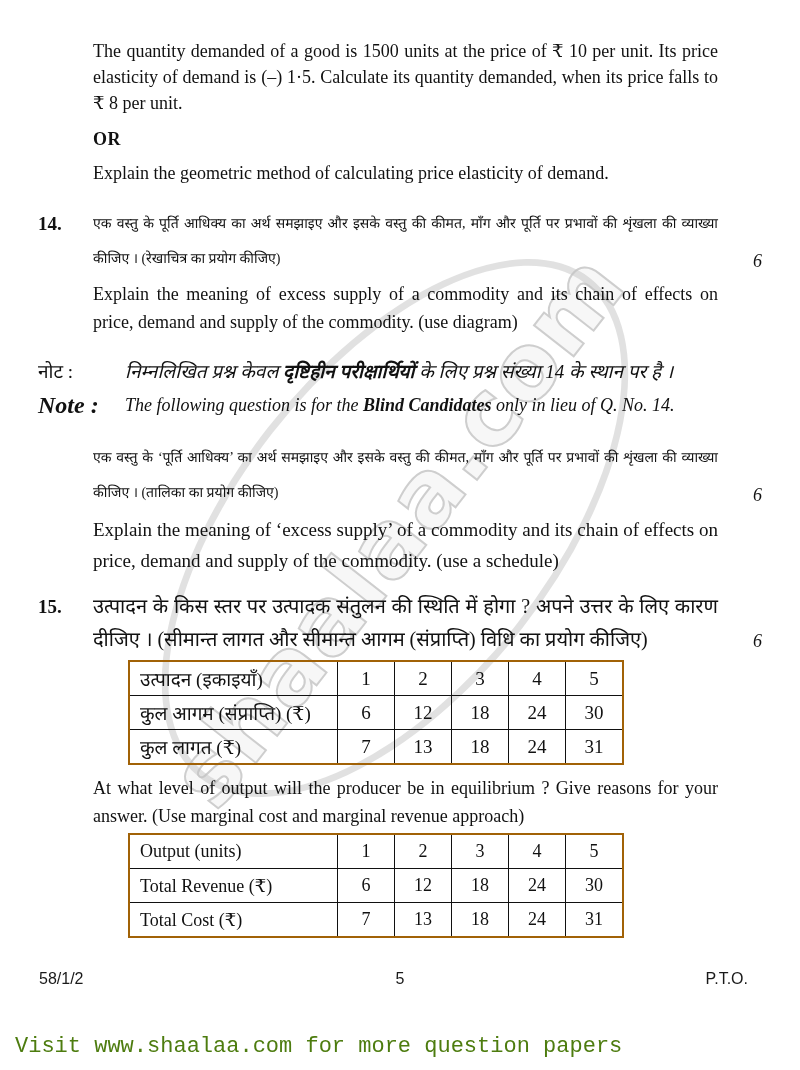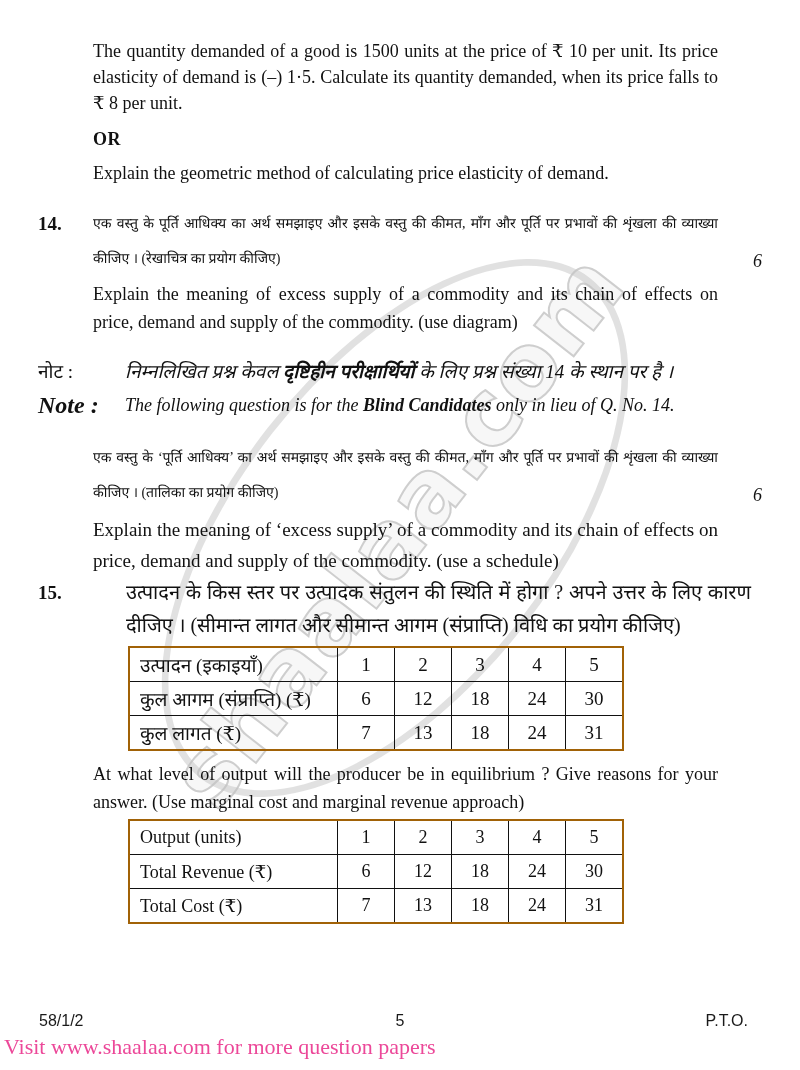--- a/index.html
+++ b/index.html
@@ -45,41 +45,41 @@
   .q15-hindi{font-size:20px;line-height:33px;}
   .q15-num{line-height:33px;}
   
   .qtable{margin-left:128px;border-collapse:collapse;border:2px solid #a16207;table-layout:fixed;}
   .qtable td{border:1.5px solid #111;height:33px;padding:0;font-size:18px;text-align:center;vertical-align:middle;}
   .qtable td.lbl{width:197px;text-align:left;padding-left:10px;}
   .qtable td.num{width:56px;}
   .hi-table td{font-size:19px;}
   
   .footer-row{
-    position:absolute;z-index:3;left:0;top:1012px;width:800px;height:20px;
+    position:absolute;z-index:3;left:0;top:970px;width:800px;height:20px;
     font-family:"Liberation Sans","DejaVu Sans",sans-serif;font-size:16px;color:#1a1a1a;
   }
   .f-code{position:absolute;left:39px;top:0;}
   .f-page{position:absolute;left:0;width:800px;text-align:center;top:0;}
   .f-pto{position:absolute;right:52px;top:0;}
   .visit-banner{
-    position:absolute;z-index:3;left:4px;top:1034px;
-    font-family:Liberation Serif, serif;
-    font-size:22px;color:#ec4899;white-space:nowrap;
+    position:absolute;z-index:3;left:15px;top:1034px;
+    font-family:Liberation Mono, monospace;
+    font-size:22px;color:#4d7c0f;white-space:nowrap;
   }
   
   .mt-intro{margin-top:38px;}
   .mt-alt{margin-top:8px;}
   .mt-q14{margin-top:20px;}
   .mt-q14eng{margin-top:4px;}
   .mt-notehi{margin-top:22px;}
   .mt-noteen{margin-top:6px;}
   .mt-blindhi{margin-top:22px;}
   .mt-blinden{margin-top:4px;}
-  .mt-q15{gap:33px;}
+  .mt-q15{margin-top:14px;}
   .mt-hitable{margin-top:4px;}
   .mt-engpara{margin-top:9px;}
   .mt-entable{margin-top:3px;}
 </style>
 </head>
 <body>
 
 <div class="page">
 
   <div class="wm">

